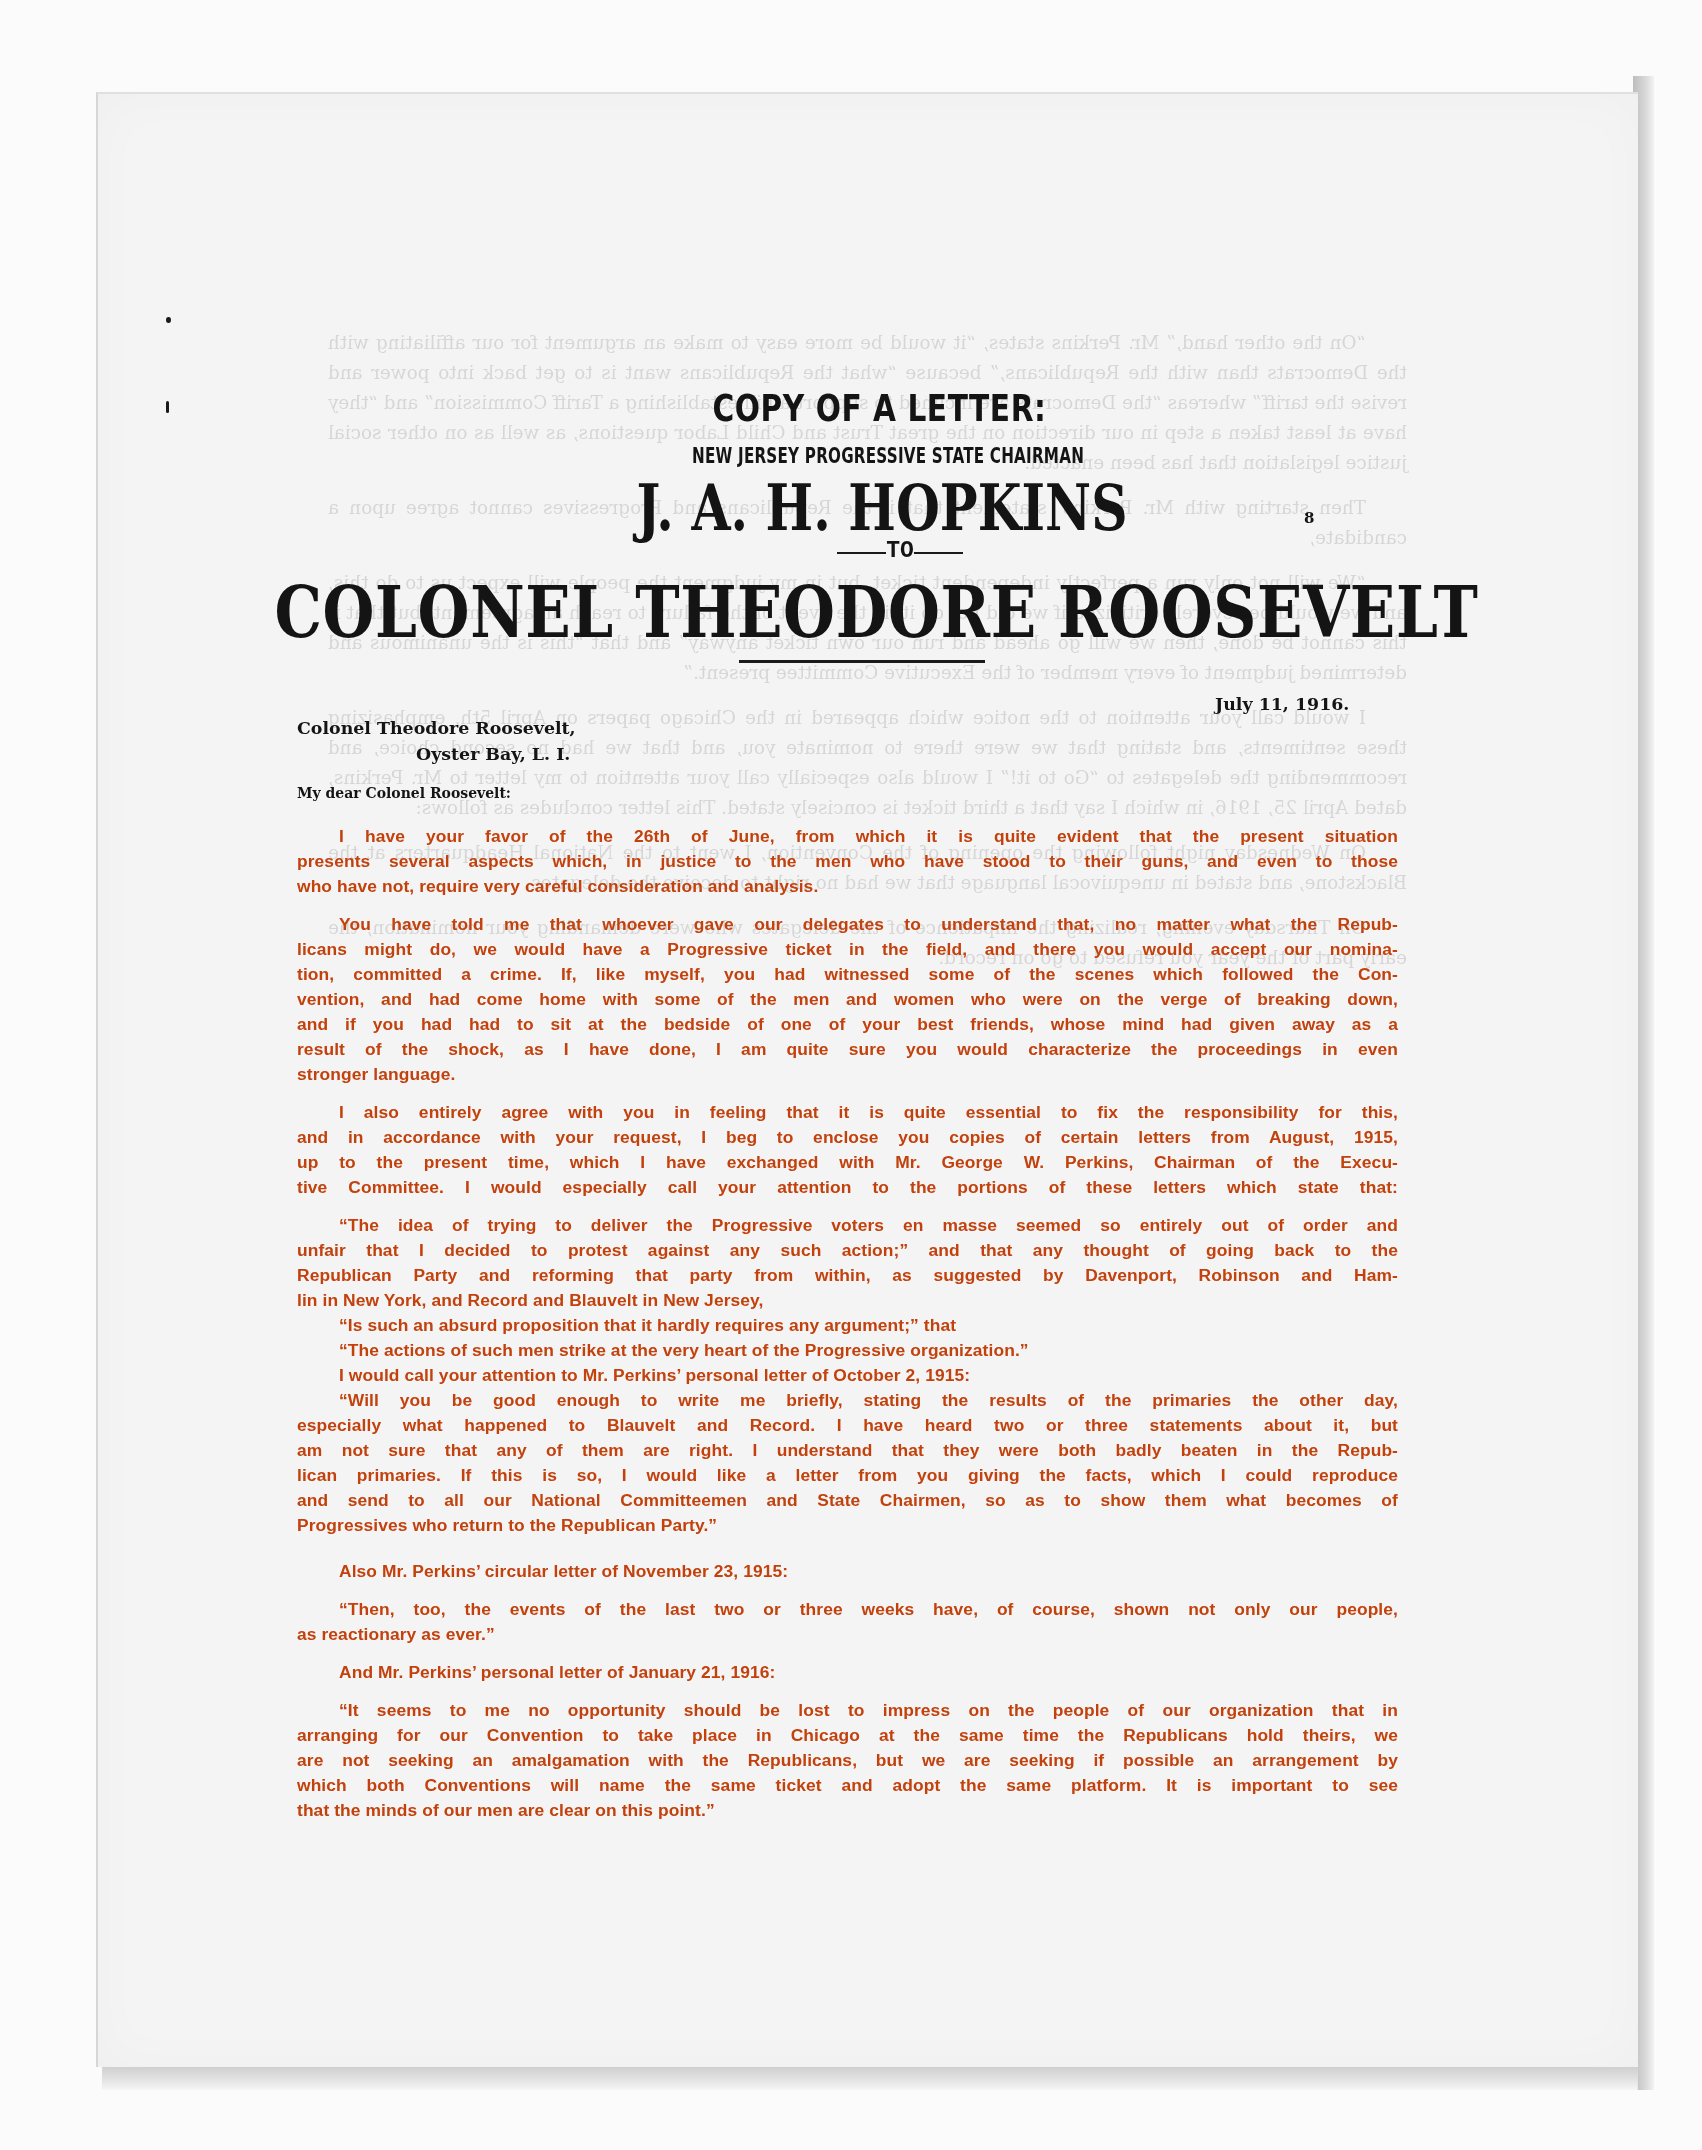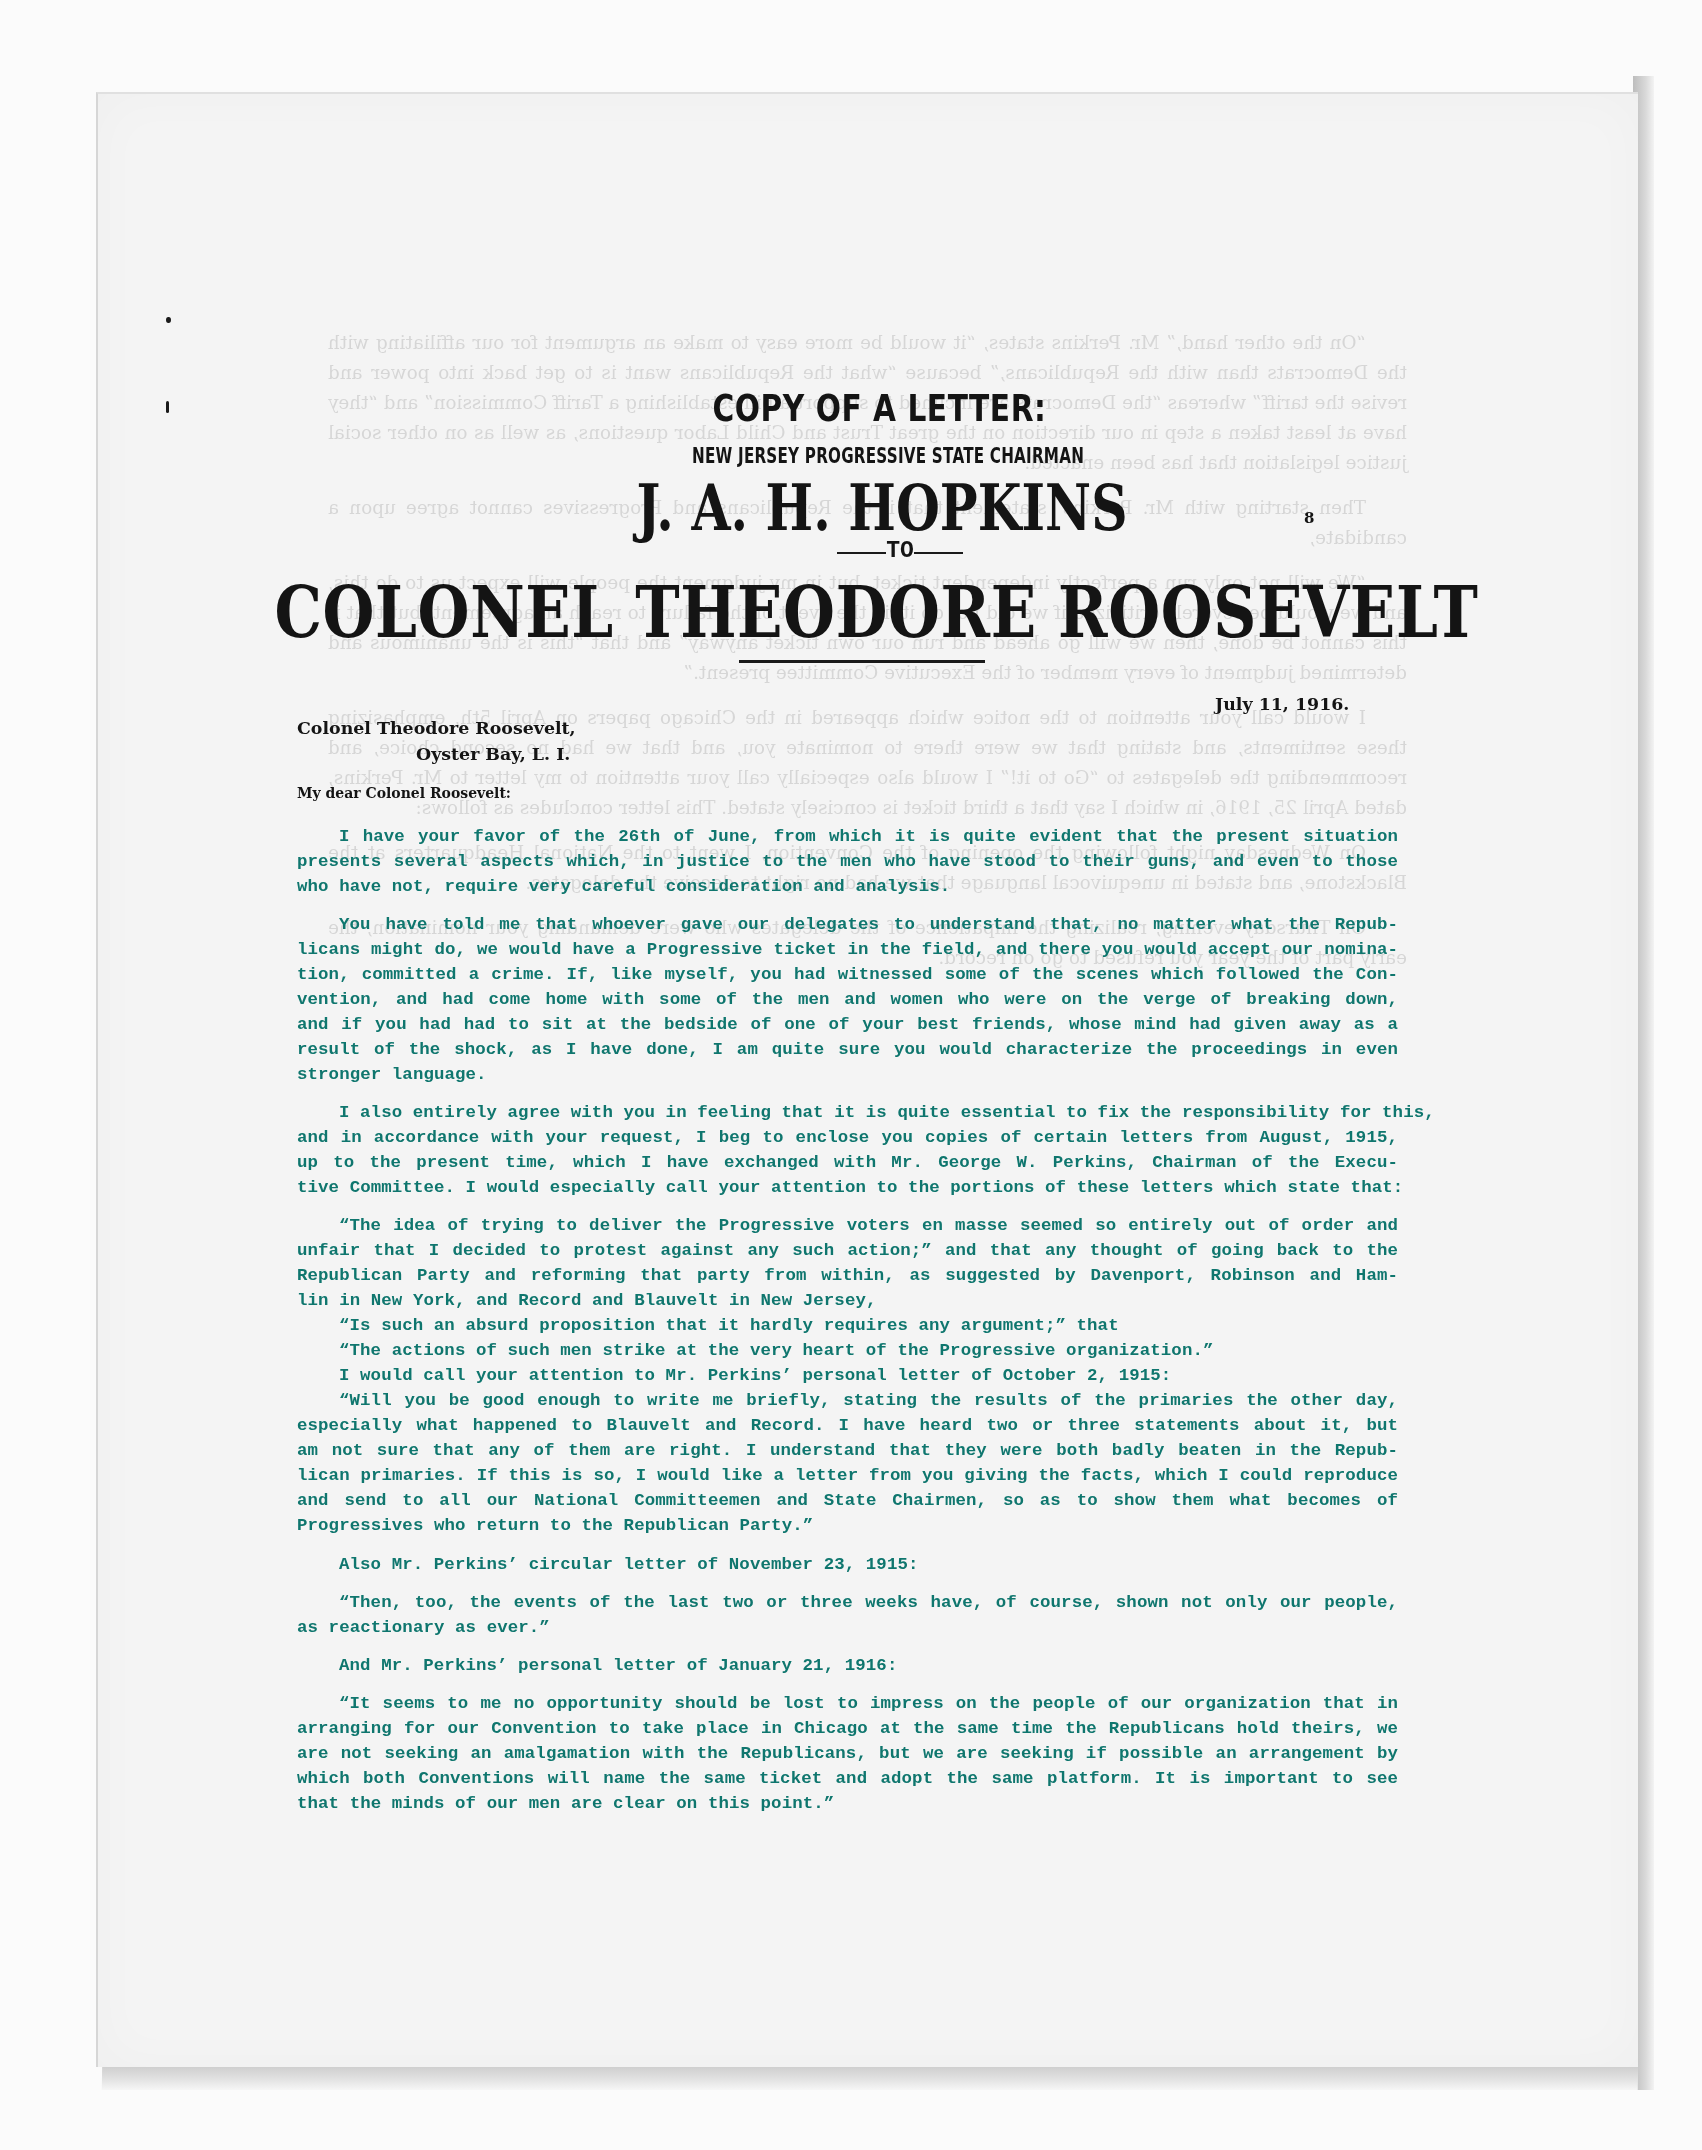--- a/index.html
+++ b/index.html
@@ -65,22 +65,22 @@
   .h-roosevelt {
     top: 570px; font-family: "DejaVu Serif", serif; font-weight: bold;
     font-size: 71px; letter-spacing: 0.7px; transform: scaleX(0.84); transform-origin: 778px 0;
     padding-left: 11px;
   }
   .title-rule { position: absolute; left: 739px; top: 660px; width: 246px; height: 2.7px; background: #1a1a1a; }
   .stray-8 { position: absolute; left: 1304px; top: 509px; font-weight: bold; font-size: 15px; }
 
   .body {
     position: absolute; left: 297px; width: 1101px;
-    font-family: Liberation Mono, monospace; font-weight: bold;
-    font-size: 17.4px; line-height: 25px; color: #0f766e;
+    font-family: Liberation Sans, sans-serif; font-weight: bold;
+    font-size: 17.4px; line-height: 25px; color: #c2410c;
     letter-spacing: 0.1px;
   }
   .date { position: absolute; top: 694px; left: 1215px; font-family: "DejaVu Serif", serif; font-weight: bold; font-size: 17.4px; }
   .addr1 { position: absolute; top: 718px; left: 297px; font-weight: bold; font-size: 17.4px; }
   .addr2 { position: absolute; top: 744px; left: 416px; font-weight: bold; font-size: 17.4px; }
   .salutation { position: absolute; top: 785px; left: 297px; font-weight: bold; font-size: 14px; }
 
   .blk { position: absolute; left: 297px; width: 1101px; }
   .jl { display: block; text-align: justify; text-align-last: justify; white-space: nowrap; }
   .jl.nojust { text-align-last: left; }
@@ -142,21 +142,21 @@
     <span class="jl nojust">lin in New York, and Record and Blauvelt in New Jersey,</span>
     <span class="jl nojust ind">“Is such an absurd proposition that it hardly requires any argument;” that</span>
     <span class="jl nojust ind">“The actions of such men strike at the very heart of the Progressive organization.”</span>
     <span class="jl nojust ind">I would call your attention to Mr. Perkins’ personal letter of October 2, 1915:</span>
     <span class="jl ind">“Will you be good enough to write me briefly, stating the results of the primaries the other day,</span>
     <span class="jl">especially what happened to Blauvelt and Record.  I have heard two or three statements about it, but</span>
     <span class="jl">am not sure that any of them are right.  I understand that they were both badly beaten in the Repub-</span>
     <span class="jl">lican primaries.  If this is so, I would like a letter from you giving the facts, which I could reproduce</span>
     <span class="jl">and send to all our National Committeemen and State Chairmen, so as to show them what becomes of</span>
     <span class="jl nojust">Progressives who return to the Republican Party.”</span>
-    <span class="jl nojust ind" style="margin-top: 14px;">Also Mr. Perkins’ circular letter of November 23, 1915:</span>
+    <span class="jl nojust ind" style="margin-top: 21px;">Also Mr. Perkins’ circular letter of November 23, 1915:</span>
     <span class="jl ind" style="margin-top: 13px;">“Then, too, the events of the last two or three weeks have, of course, shown not only our people,</span>
     <span class="jl nojust">as reactionary as ever.”</span>
     <span class="jl nojust ind" style="margin-top: 13px;">And Mr. Perkins’ personal letter of January 21, 1916:</span>
     <span class="jl ind" style="margin-top: 13px;">“It seems to me no opportunity should be lost to impress on the people of our organization that in</span>
     <span class="jl">arranging for our Convention to take place in Chicago at the same time the Republicans hold theirs, we</span>
     <span class="jl">are not seeking an amalgamation with the Republicans, but we are seeking if possible an arrangement by</span>
     <span class="jl">which both Conventions will name the same ticket and adopt the same platform.  It is important to see</span>
     <span class="jl nojust">that the minds of our men are clear on this point.”</span>
   </div>
 

